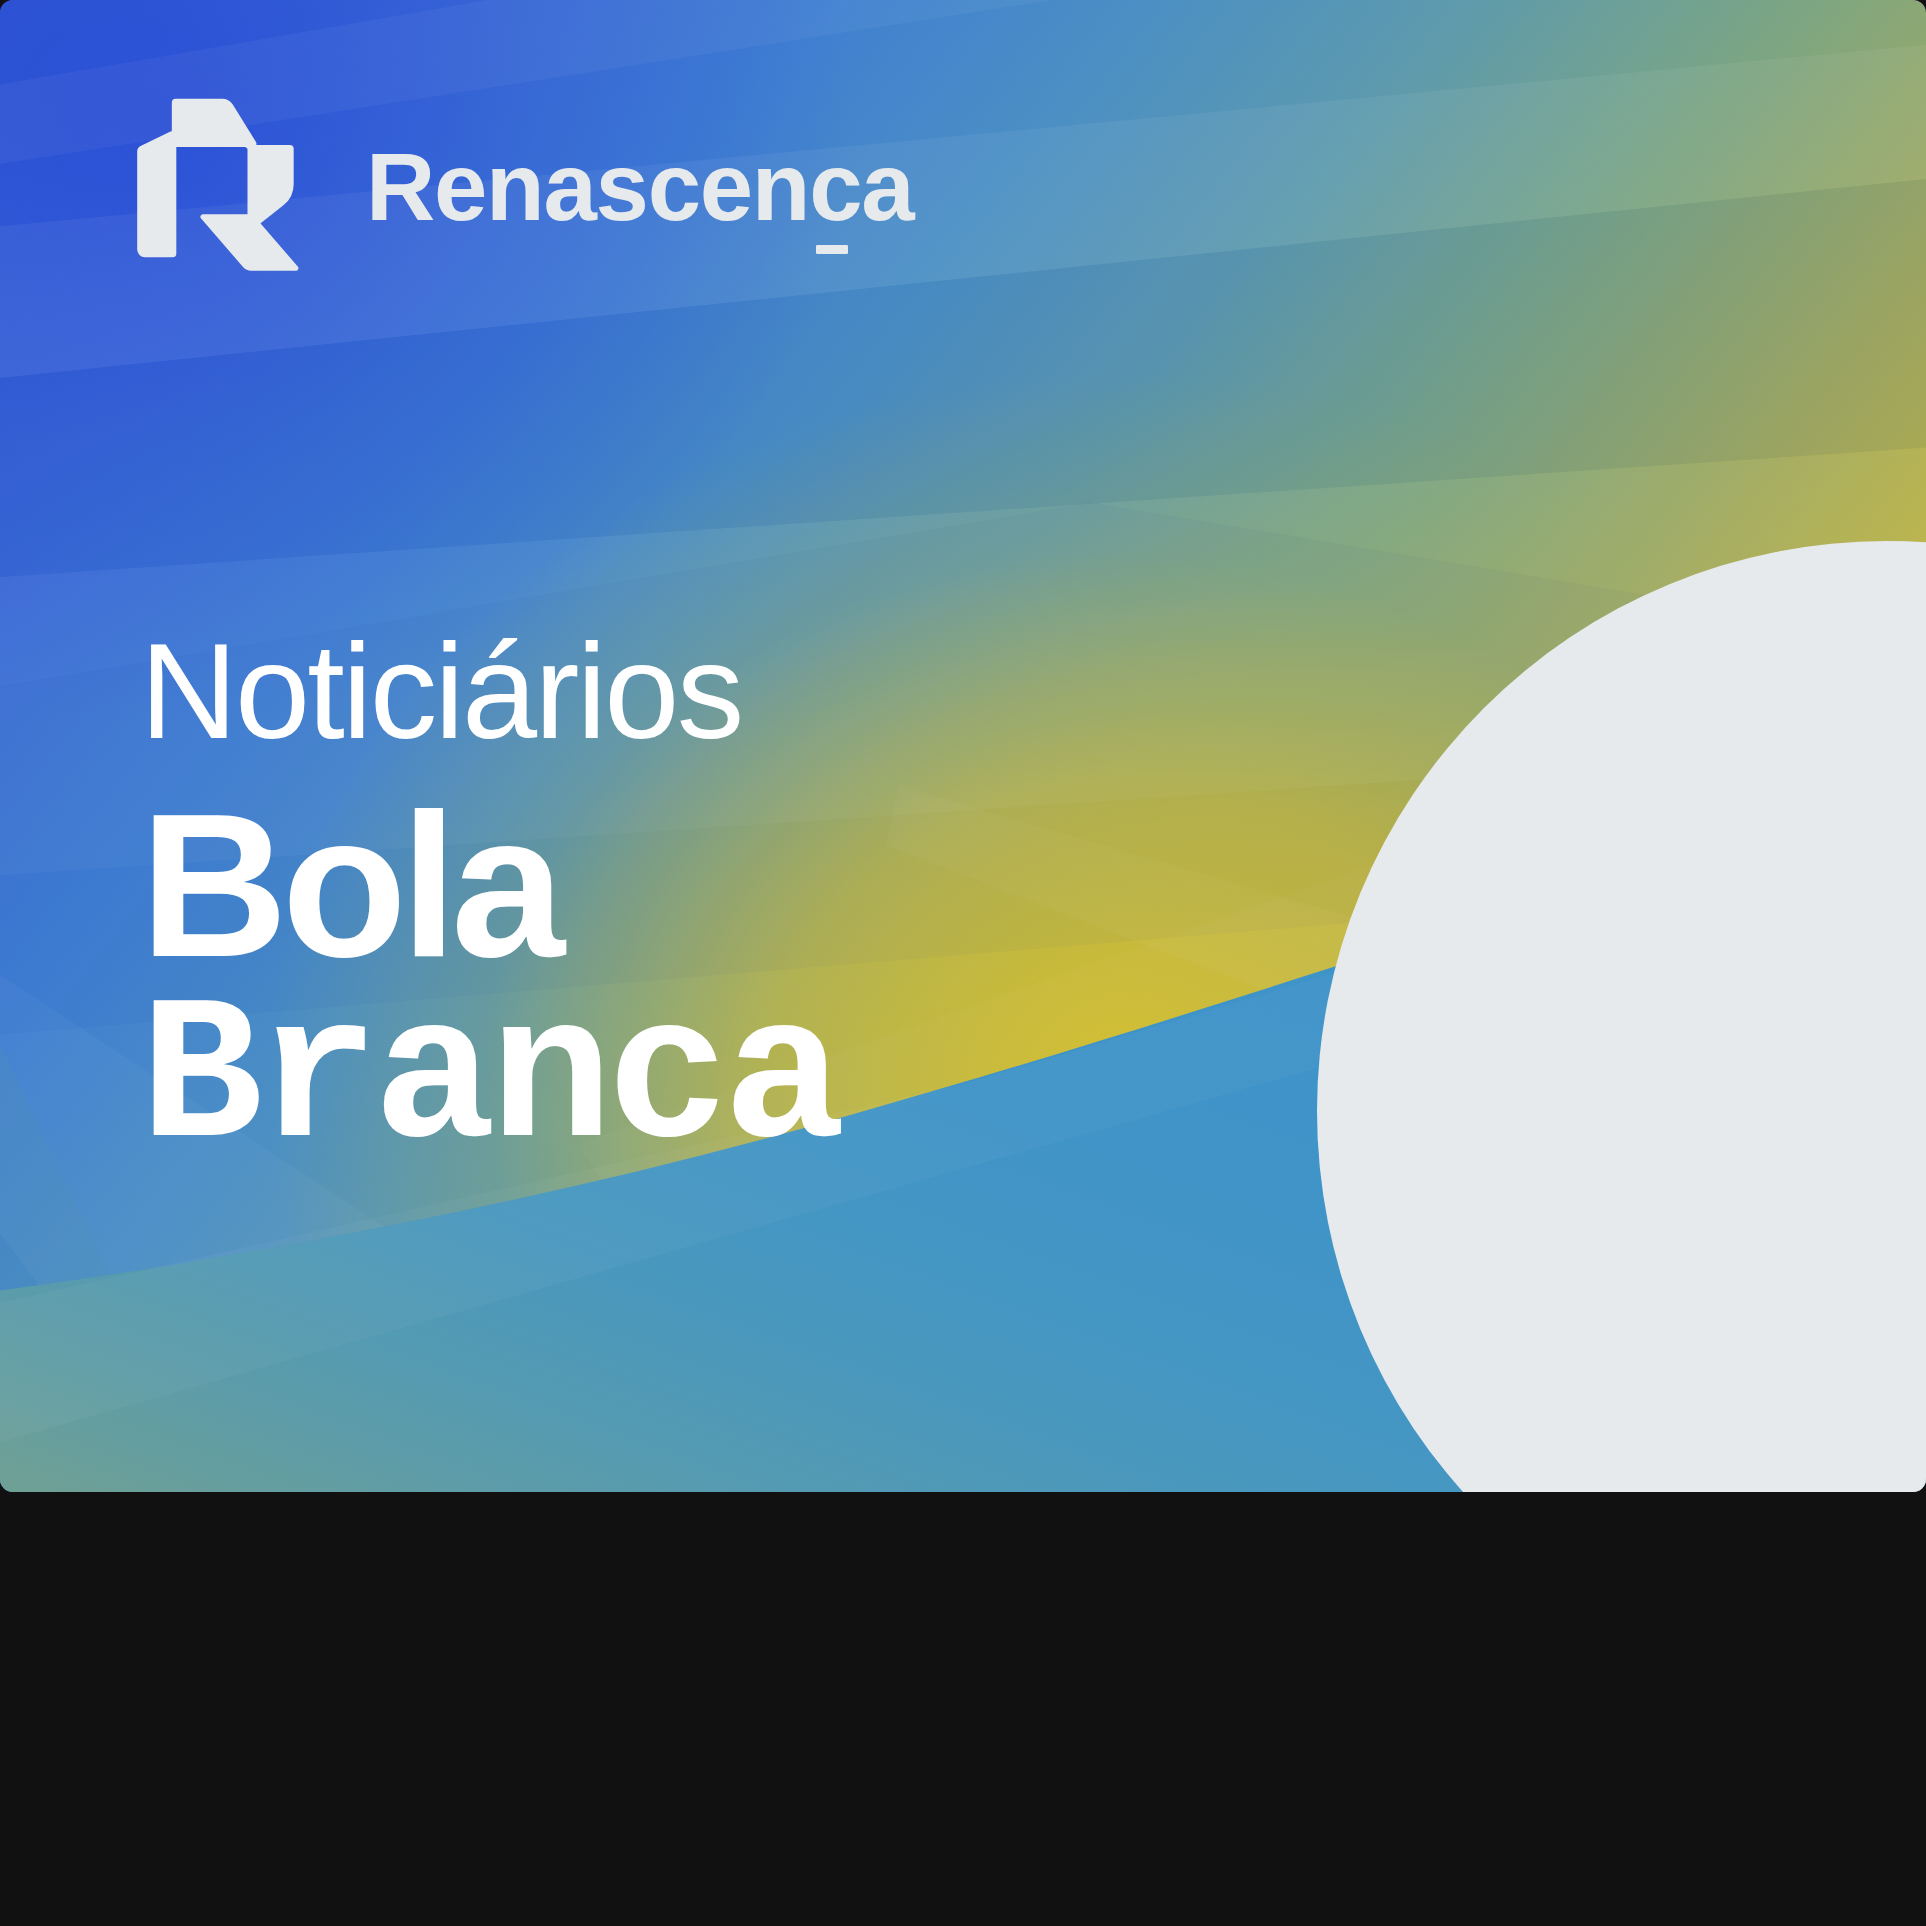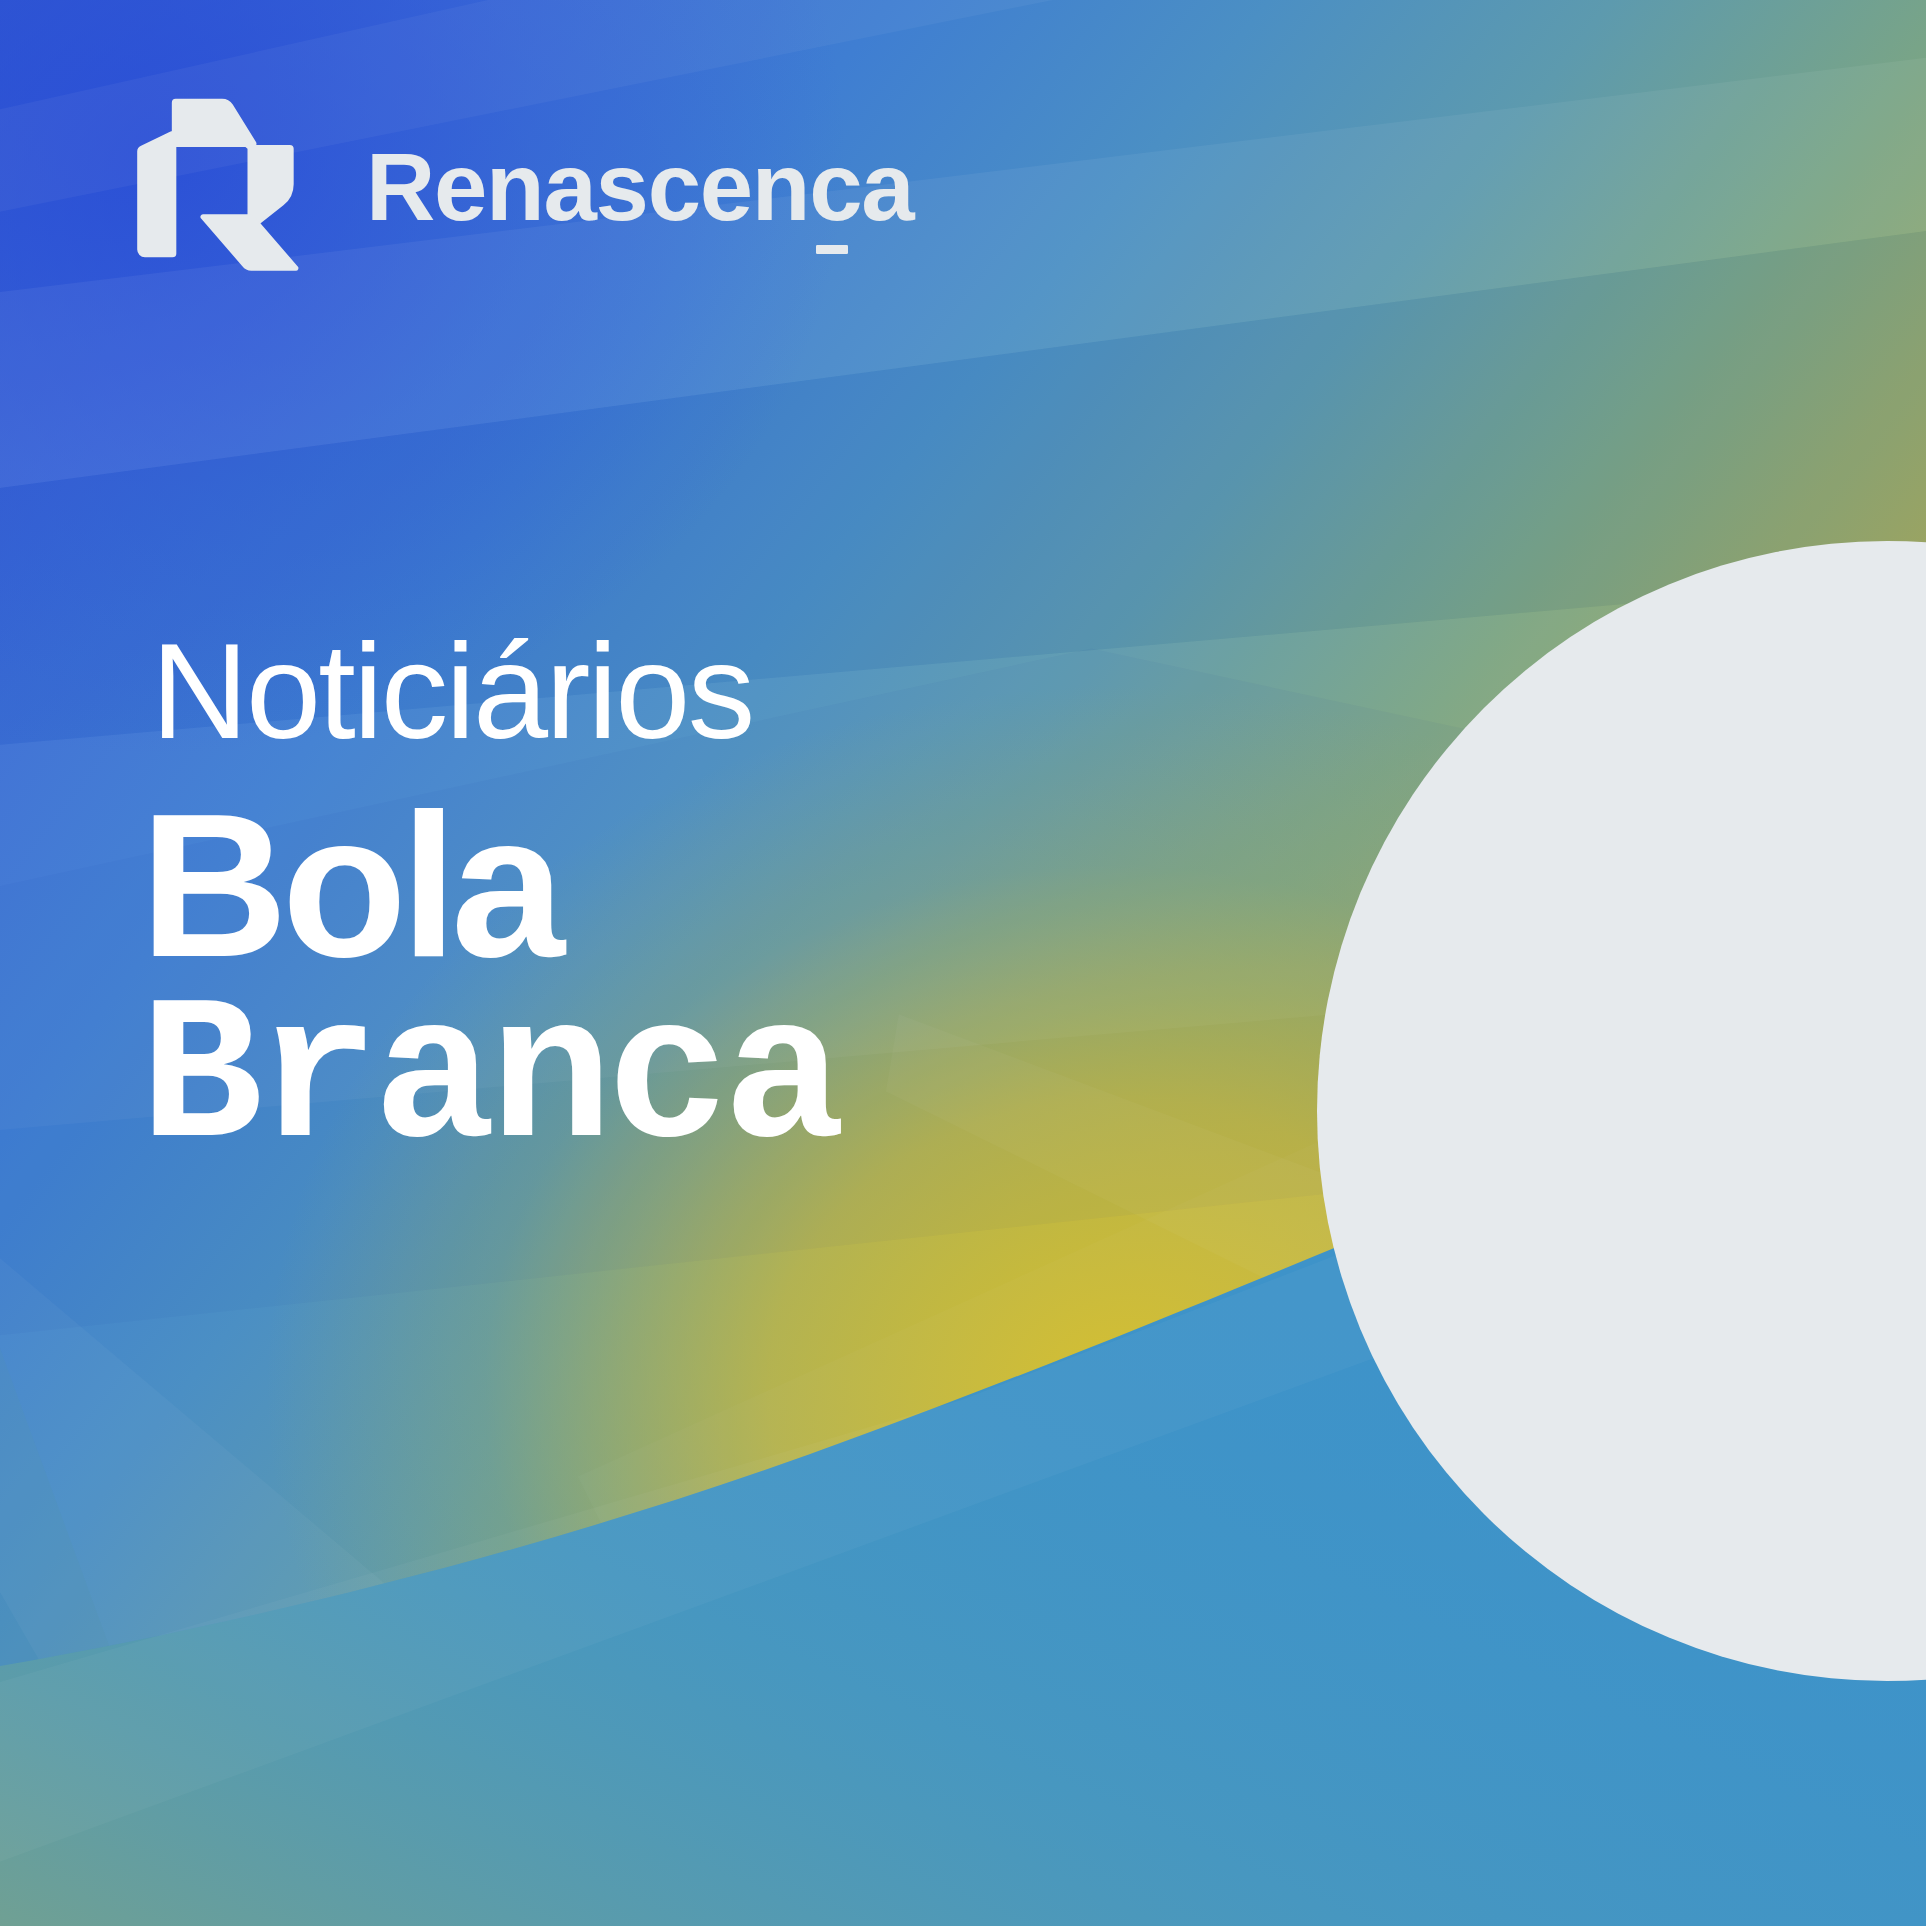--- a/index.html
+++ b/index.html
@@ -4,24 +4,25 @@
 <title>Noticiários Bola Branca</title>
 <style>
   html, body {
     margin: 0;
     padding: 0;
     background: #111;
   }
   #cover {
     position: relative;
     width: 1926px;
-    height: 1926px;
+    height: 1492px;
     overflow: hidden;
     font-family: "Liberation Sans", "DejaVu Sans", sans-serif;
     background: #4c1d95;
+    border-radius: 13px;
     -webkit-font-smoothing: antialiased;
   }
 
   
   .bg-layer { position: absolute; inset: 0; }
 
   
   .bg-base {
     background:
       linear-gradient(128deg,
@@ -113,21 +114,21 @@
     position: absolute;
     left: 140px;
     top: 616px;
     color: #ffffff;
   }
   .t-kicker {
     font-size: 135px;
     font-weight: 400;
     letter-spacing: -2.6px;
     line-height: 1.12;
-    margin: 0 0 18px 11px;
+    margin: 0 0 18px 0;
     white-space: nowrap;
   }
   .t-main {
     font-size: 205px;
     font-weight: 700;
     letter-spacing: -6.4px;
     line-height: 0.98;
     margin: 0;
     white-space: nowrap;
     transform: scaleX(1.0);

